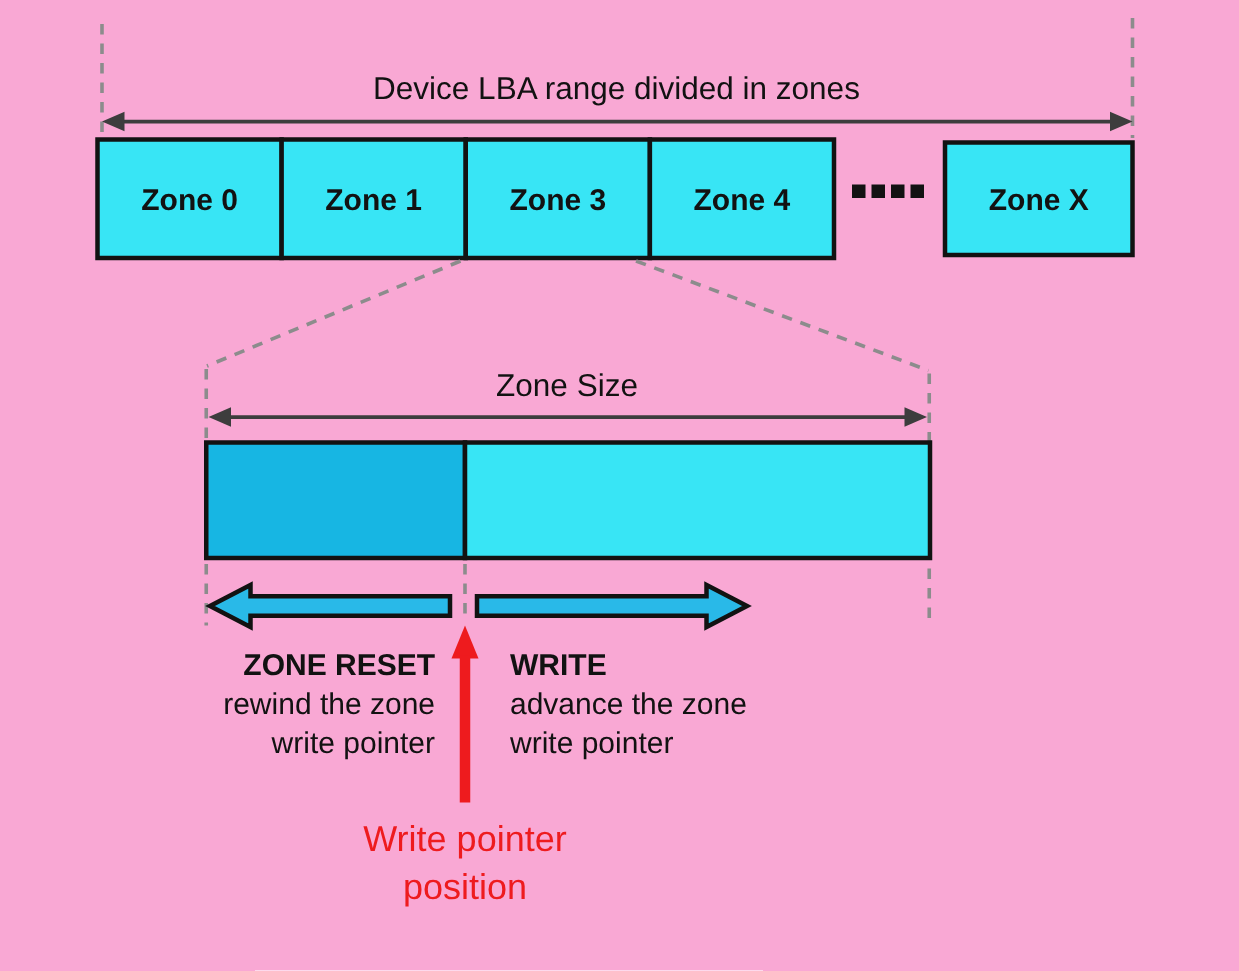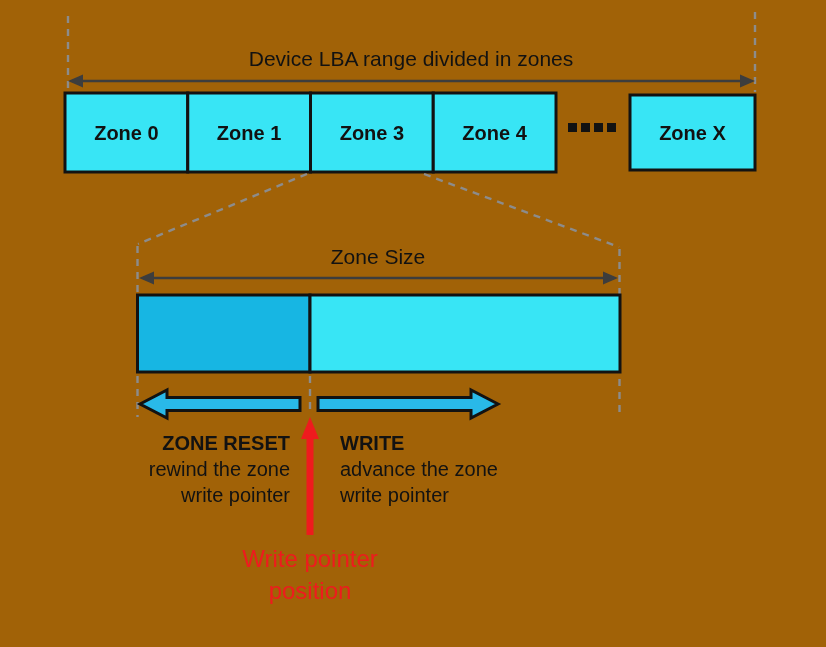--- a/index.html
+++ b/index.html
@@ -5,21 +5,21 @@
   html, body {
     margin: 0;
     padding: 0;
     background: #ffffff;
     font-family: "Liberation Sans", sans-serif;
   }
   .stage {
     position: relative;
     width: 826px;
     height: 647px;
-    background: #a16207;
+    background: #f9a8d4;
     overflow: hidden;
   }
   svg { display: block; }
   .dashed {
     fill: none;
     stroke-width: 2.4;
     stroke-dasharray: 7 6;
   }
   .thinline { stroke-width: 2.5; fill: none; }
   .outlined { stroke: #121212; stroke-width: 3; }

